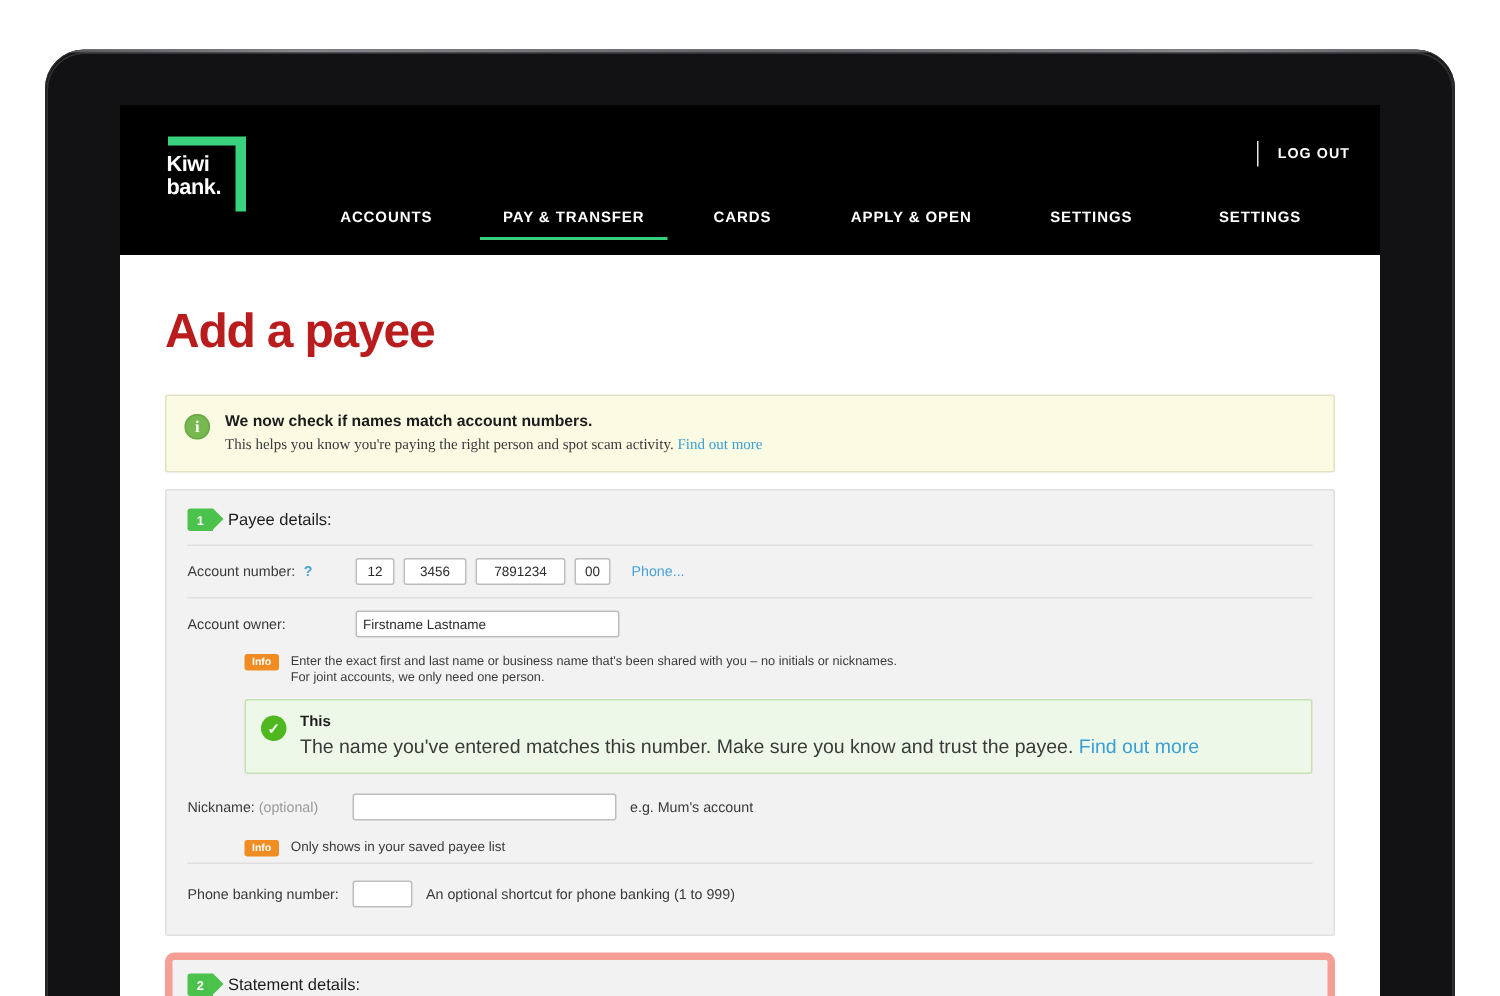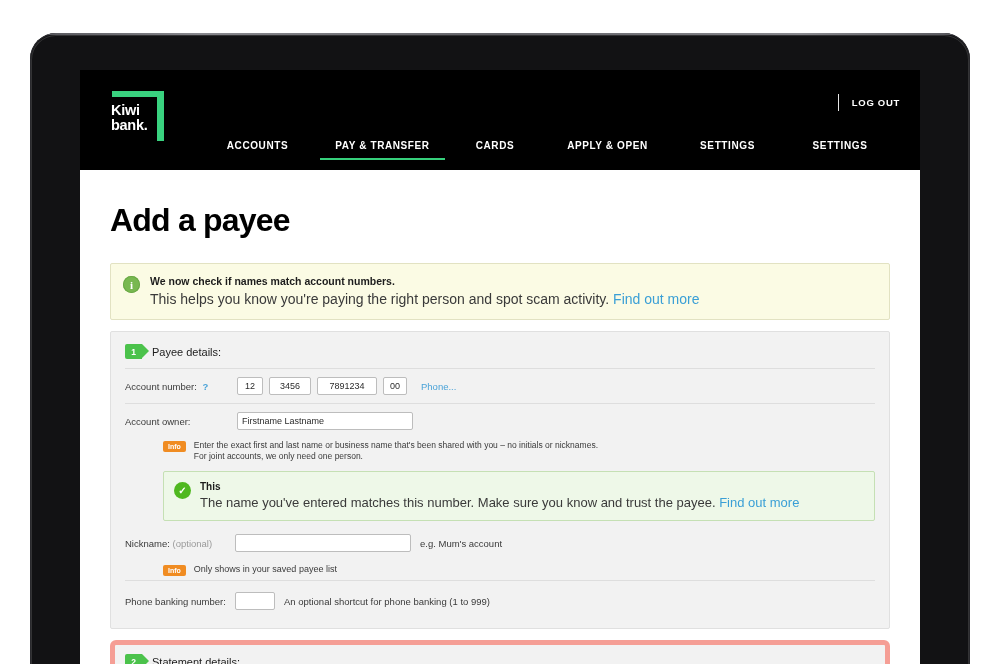--- a/index.html
+++ b/index.html
@@ -140,21 +140,21 @@
   .nav-item.active .underline { background: #36d07c; }
 
   
   .content {
     padding: 0 0 0 0;
     background: #ffffff;
   }
   .page-title {
     font-size: 32px;
     font-weight: bold;
-    color: #000000;
+    color: #b91c1c;
     letter-spacing: -.8px;
     margin: 32px 0 0 30px;
   }
 
   .panel-wrap { margin: 24px 30px 0 30px; }
 
   
   .notice {
     background: #fbfbe4;
     border: 1px solid #e2e2c2;
@@ -176,21 +176,21 @@
     display: flex; align-items: center; justify-content: center;
     margin-top: 1px;
     box-shadow: 0 0 0 1px #6aa846 inset;
   }
   .notice-title {
     font-size: 10.5px;
     font-weight: bold;
     color: #1c1c1c;
     margin-bottom: 4px;
   }
-  .notice-sub { font-size: 14px; color: #3a3a3a; }
+  .notice-sub { font-size: 10px; color: #3a3a3a; font-family: Liberation Serif, serif; }
   .link { color: #3a9fd6; cursor: pointer; }
 
   
   .panel {
     background: #f2f2f2;
     border: 1px solid #e0e0e0;
     border-radius: 2px;
     margin-top: 11px;
     padding: 10px 14px 12px 14px;
   }

